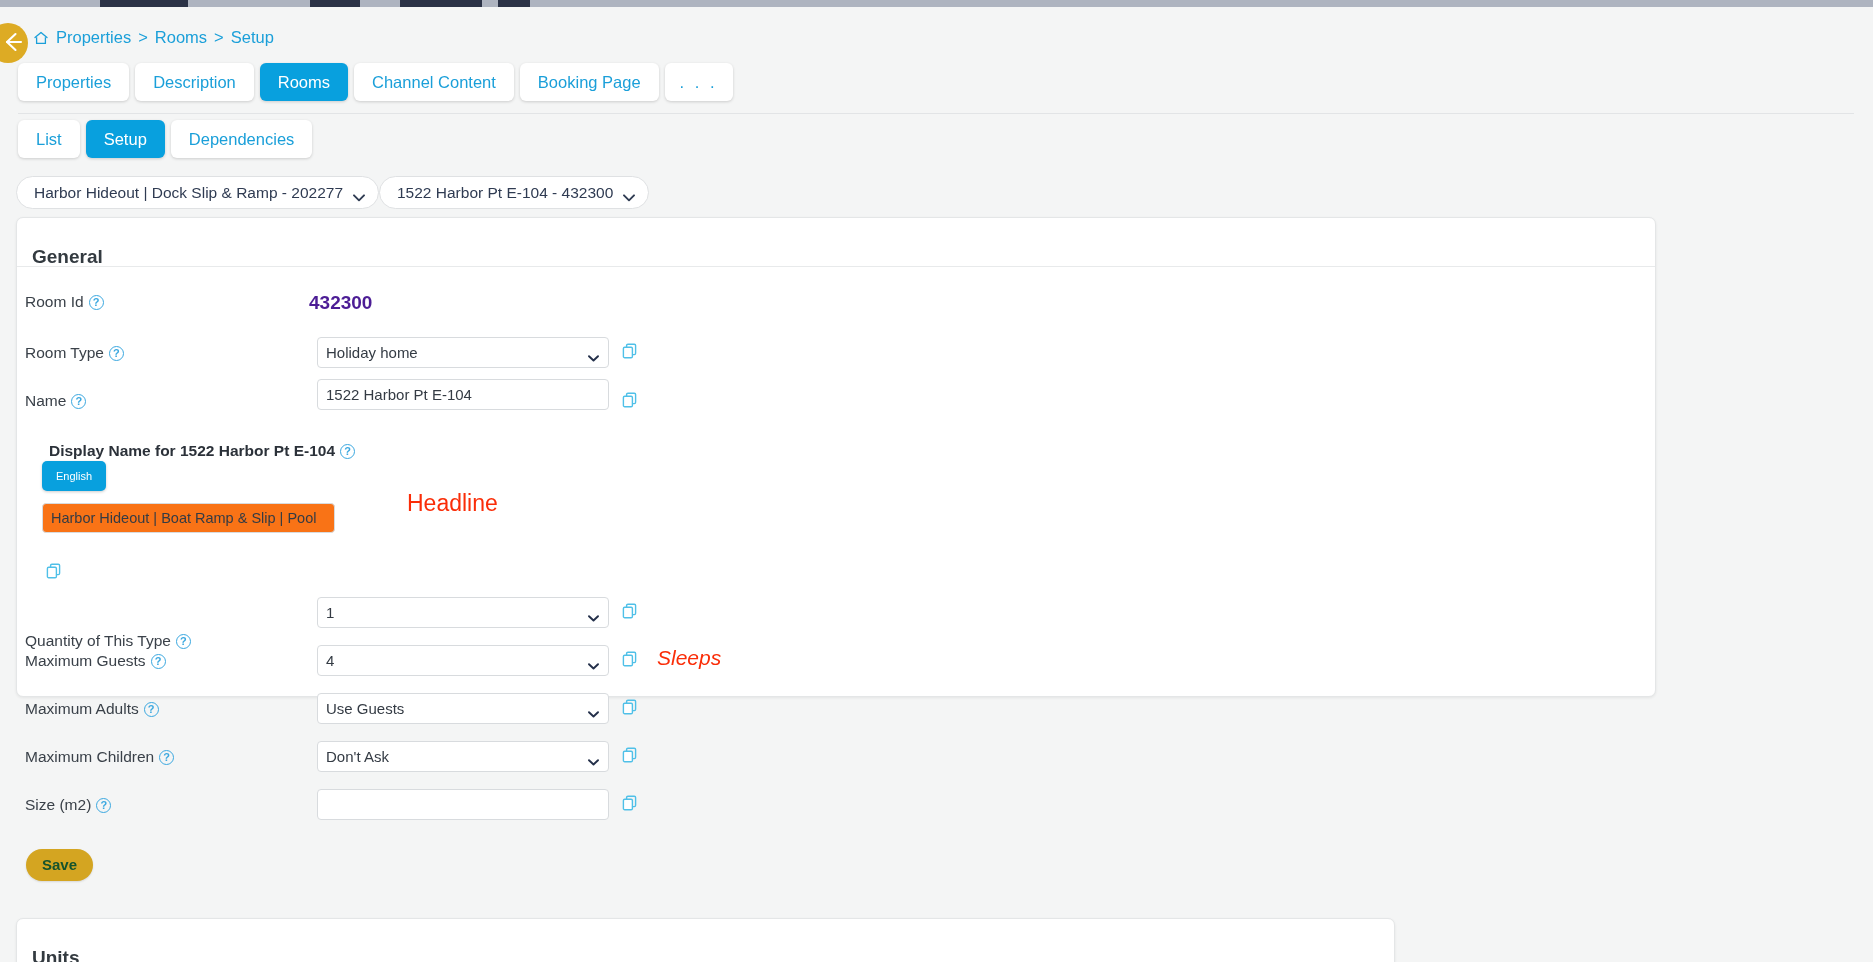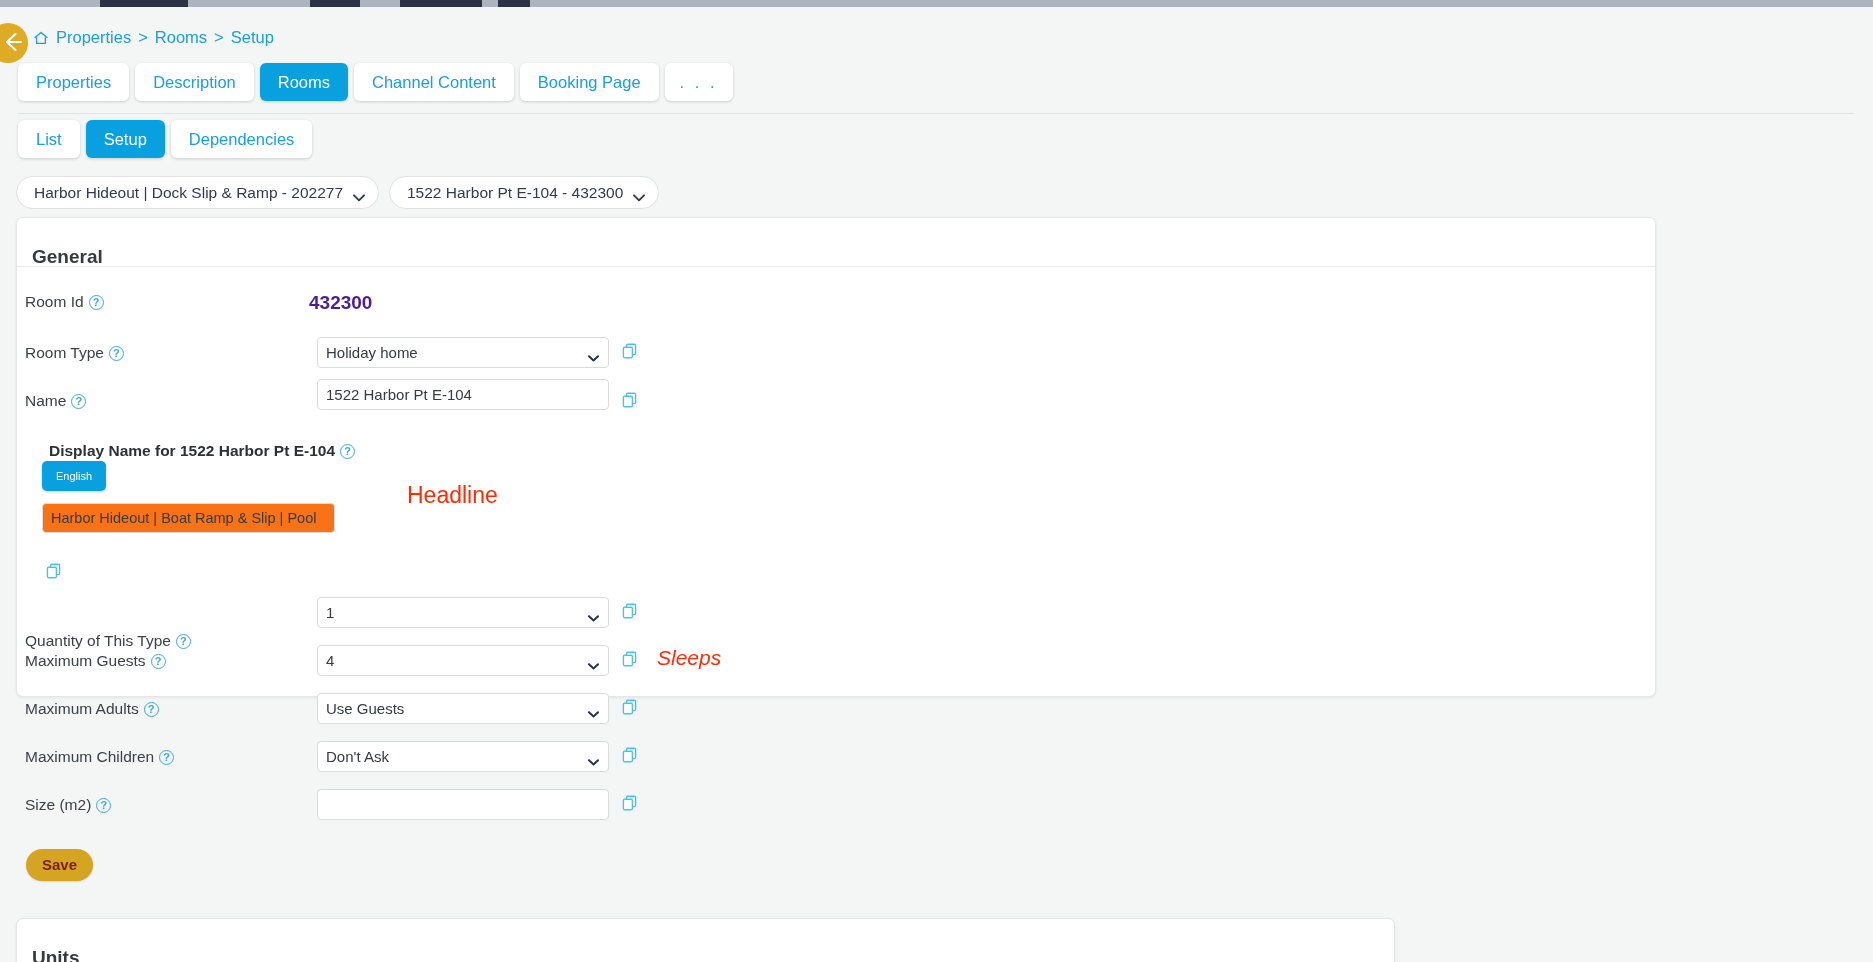--- a/index.html
+++ b/index.html
@@ -103,21 +103,20 @@
     left: 18px; top: 113px;
     display: flex;
     gap: 6px;
   }
 
   
   .selectorrow {
     position: absolute;
     left: 16px; top: 169px;
     display: flex;
-    gap: 10px;
   }
   .pill-select {
     appearance: none;
     -webkit-appearance: none;
     background: #ffffff;
     border: 1px solid #dfe1e3;
     border-radius: 19px;
     height: 33px;
     font-size: 15.5px;
     font-family: "Liberation Sans", sans-serif;
@@ -252,21 +251,21 @@
     font-size: 23px;
     white-space: nowrap;
   }
   .annot.small { font-size: 21px; font-style: italic; }
 
   
   .save-btn {
     position: absolute;
     left: 25px; top: 843px;
     background: #d4a521;
-    color: #7f1d1d;
+    color: #14532d;
     border: none;
     border-radius: 17px;
     font-size: 15px;
     font-weight: bold;
     font-family: "Liberation Sans", sans-serif;
     padding: 0 16px;
     height: 32px;
     line-height: 32px;
     cursor: pointer;
     box-shadow: 0 1px 2px rgba(0,0,0,0.12);
@@ -391,21 +390,21 @@
         <rect x="1.4" y="4.3" width="9" height="10.4" rx="1.3" fill="#ffffff" stroke="#4fc0e8" stroke-width="1.4"></rect>
       </svg>
     </span>
 
     <div class="flabel bold" style="top:224px;margin-left:24px;">
       <span>Display Name for 1522 Harbor Pt E-104</span>
       <span class="help">?</span>
     </div>
     <button class="lang-btn" style="left:25px; top:243px;">English</button>
     <input class="headline-input" style="left: 25px; top: 285px;" type="text" value="Harbor Hideout | Boat Ramp &amp; Slip | Pool">
-    <div class="annot" style="left:390px; top:264px;">Headline</div>
+    <div class="annot" style="left:390px; top:272px;">Headline</div>
     <span class="copy-icon" style="left:29px; top:345px;">
       <svg width="16" height="16" viewBox="0 0 16 16">
         <rect x="4.6" y="1.2" width="9" height="10.4" rx="1.3" fill="none" stroke="#4fc0e8" stroke-width="1.4"></rect>
         <rect x="1.4" y="4.3" width="9" height="10.4" rx="1.3" fill="#ffffff" stroke="#4fc0e8" stroke-width="1.4"></rect>
       </svg>
     </span>
 
     <div class="flabel" style="top:386px;margin-top:28px;">
       <span>Quantity of This Type</span>
       <span class="help">?</span>

